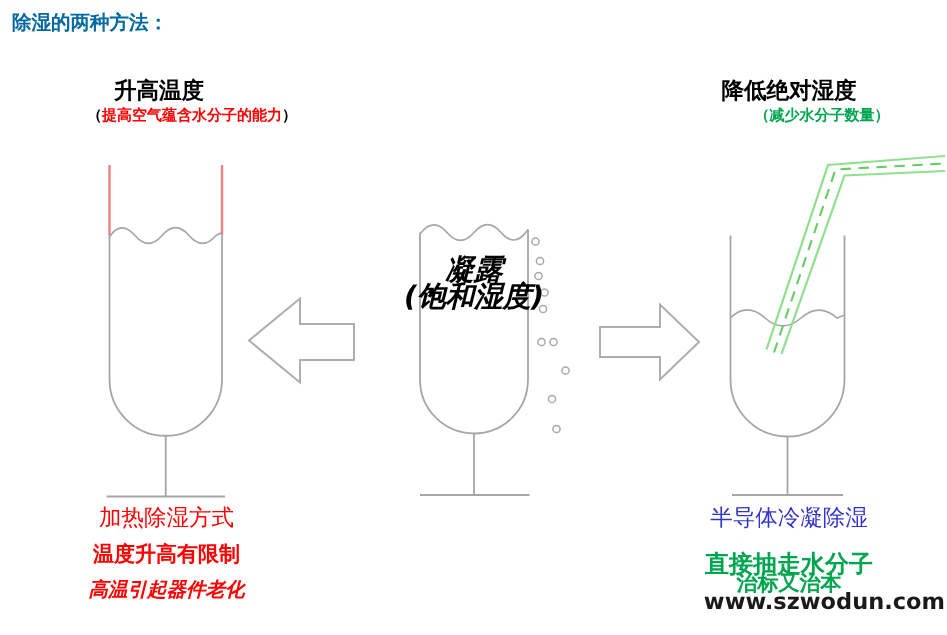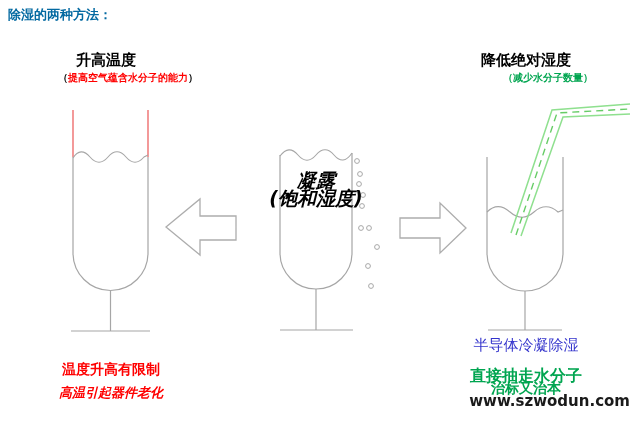--- a/index.html
+++ b/index.html
@@ -88,20 +88,21 @@
 
   <div class="txt ctr b col-left subline"><span class="black">（</span><span class="red">提高空气蕴含水分子的能力</span><span class="black">）</span></div>
 
   <div class="txt ctr b col-right heading black">降低绝对湿度</div>
 
   <div class="txt ctr b col-right subline green">（减少水分子数量）</div>
 
   <div class="txt ctr glass-label" style="top:172px">凝露</div>
   <div class="txt ctr glass-label" style="top:190px">(饱和湿度)</div>
 
+  <div class="txt ctr cap-left cap-label red">加热除湿方式</div>
   <div class="txt ctr b cap-left note1-left red">温度升高有限制</div>
   <div class="txt ctr b cap-left note2-left red">高温引起器件老化</div>
 
   <div class="txt ctr cap-right cap-label blue">半导体冷凝除湿</div>
   <div class="txt ctr b cap-right note1-right green">直接抽走水分子</div>
   <div class="txt ctr b cap-right note2-right green">治标又治本</div>
 
   <div id="watermark" class="txt">www.szwodun.com</div>
 </div>
 

